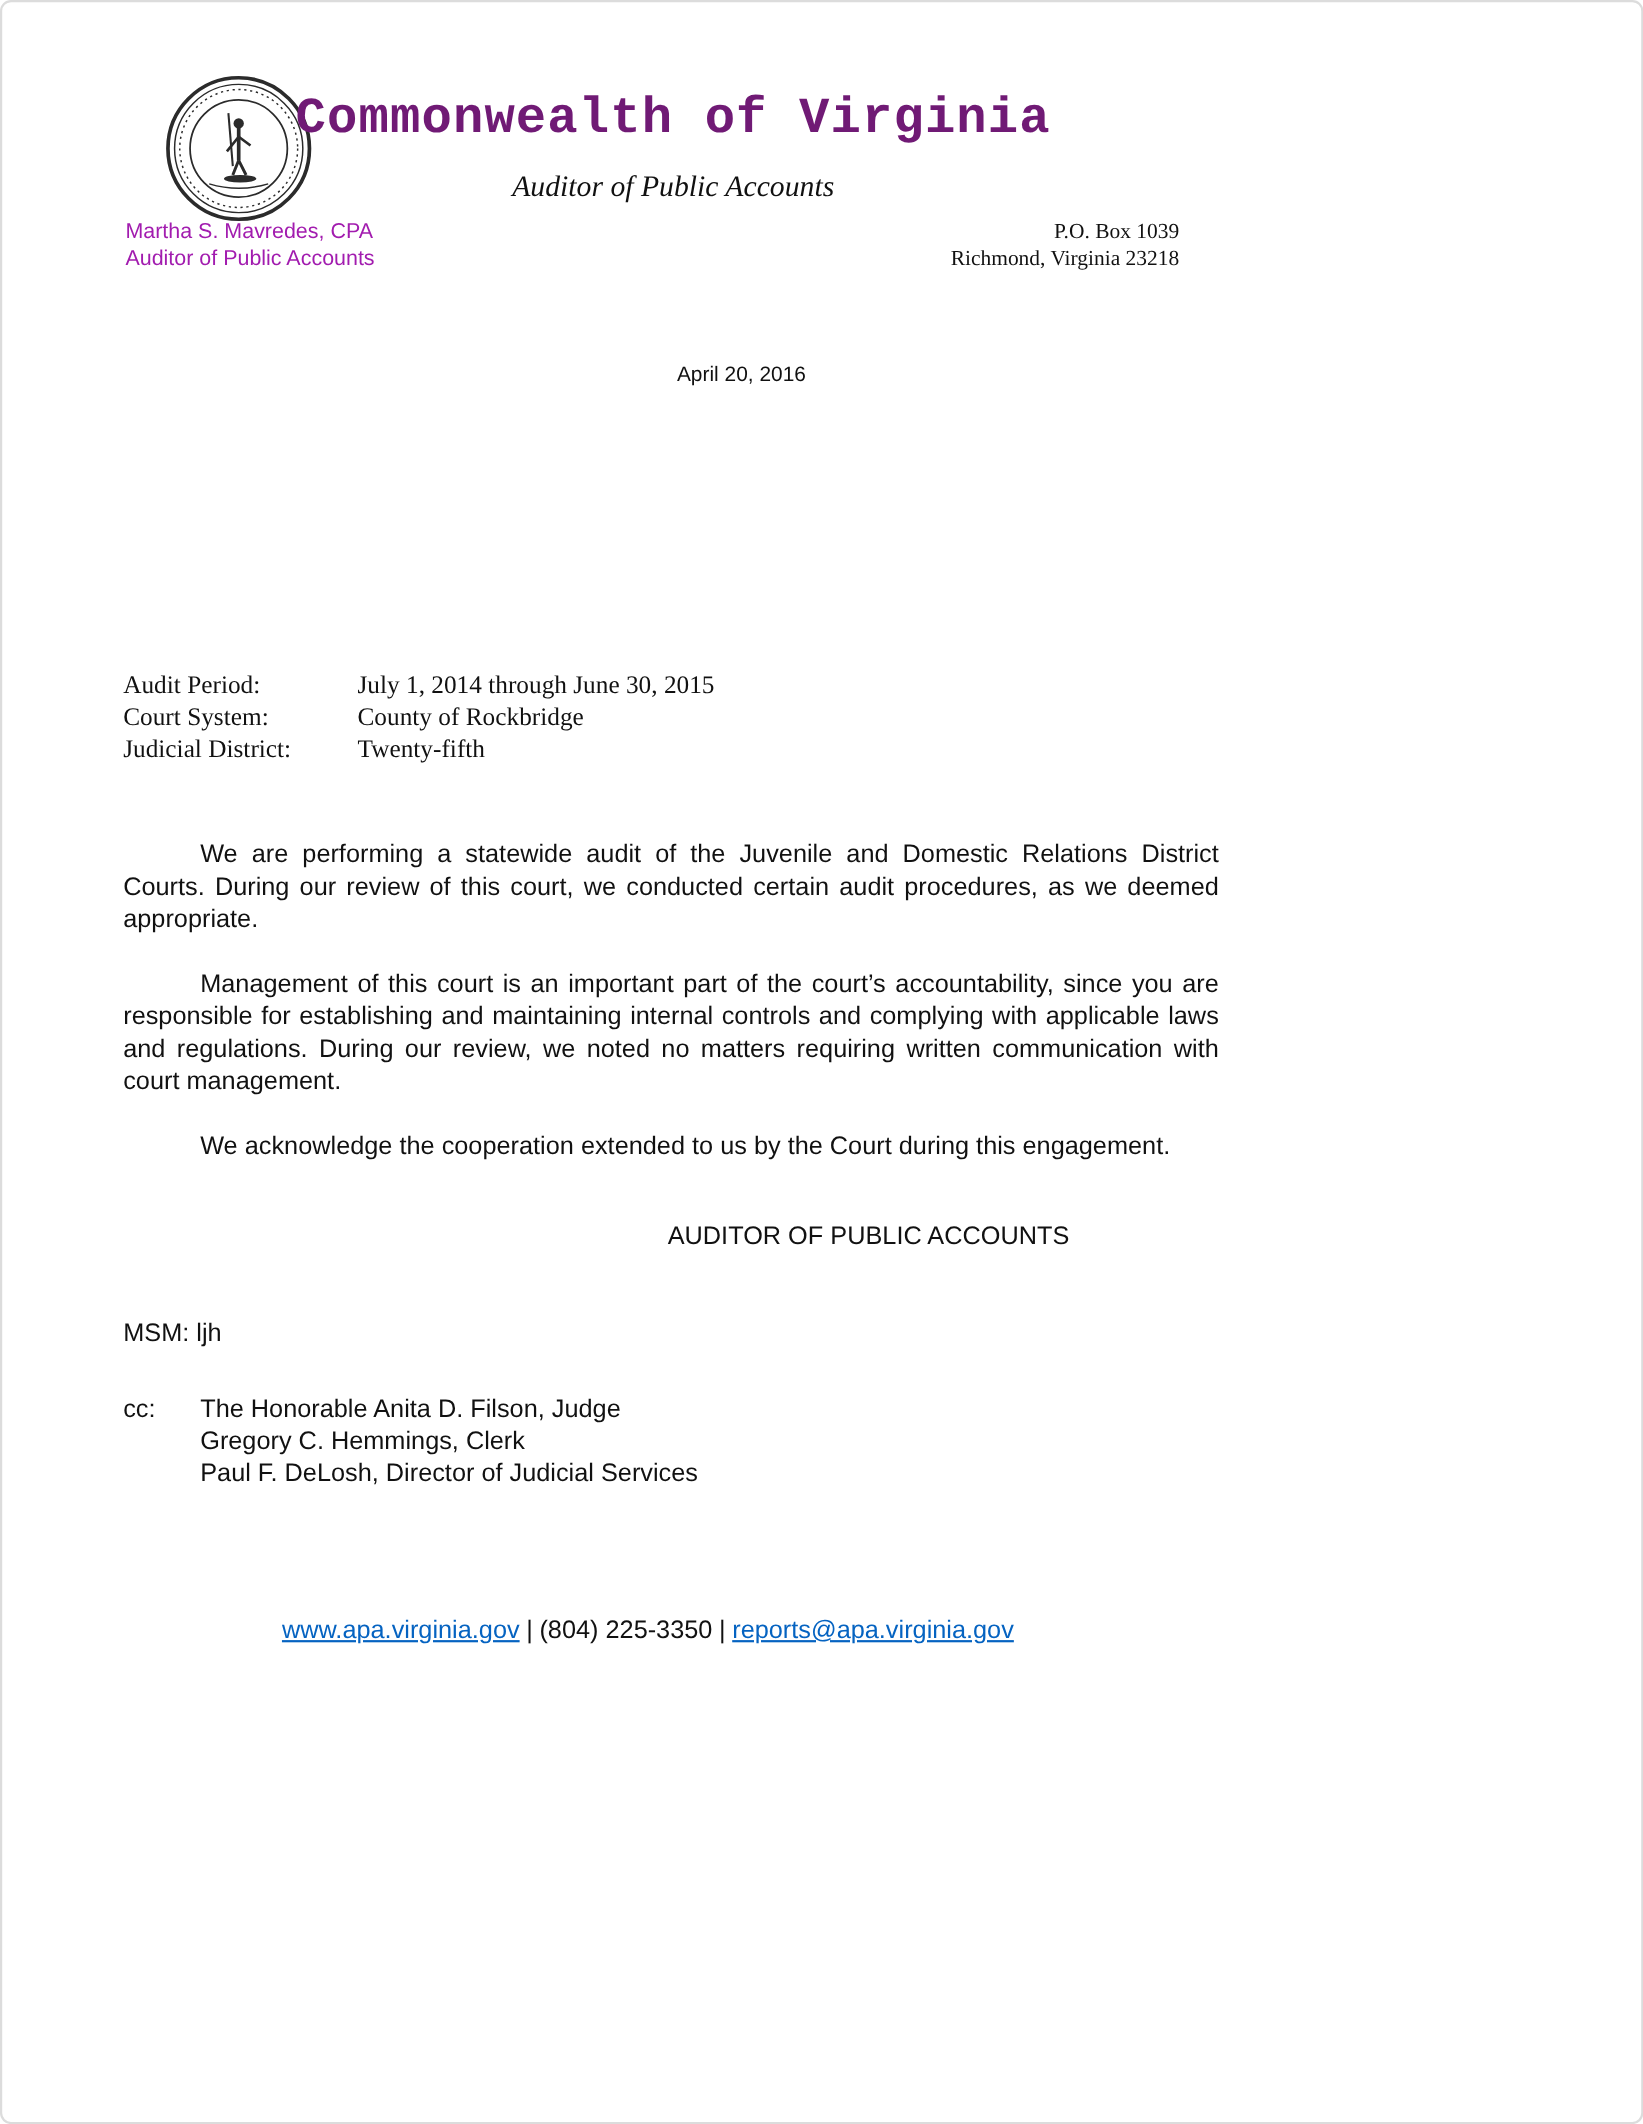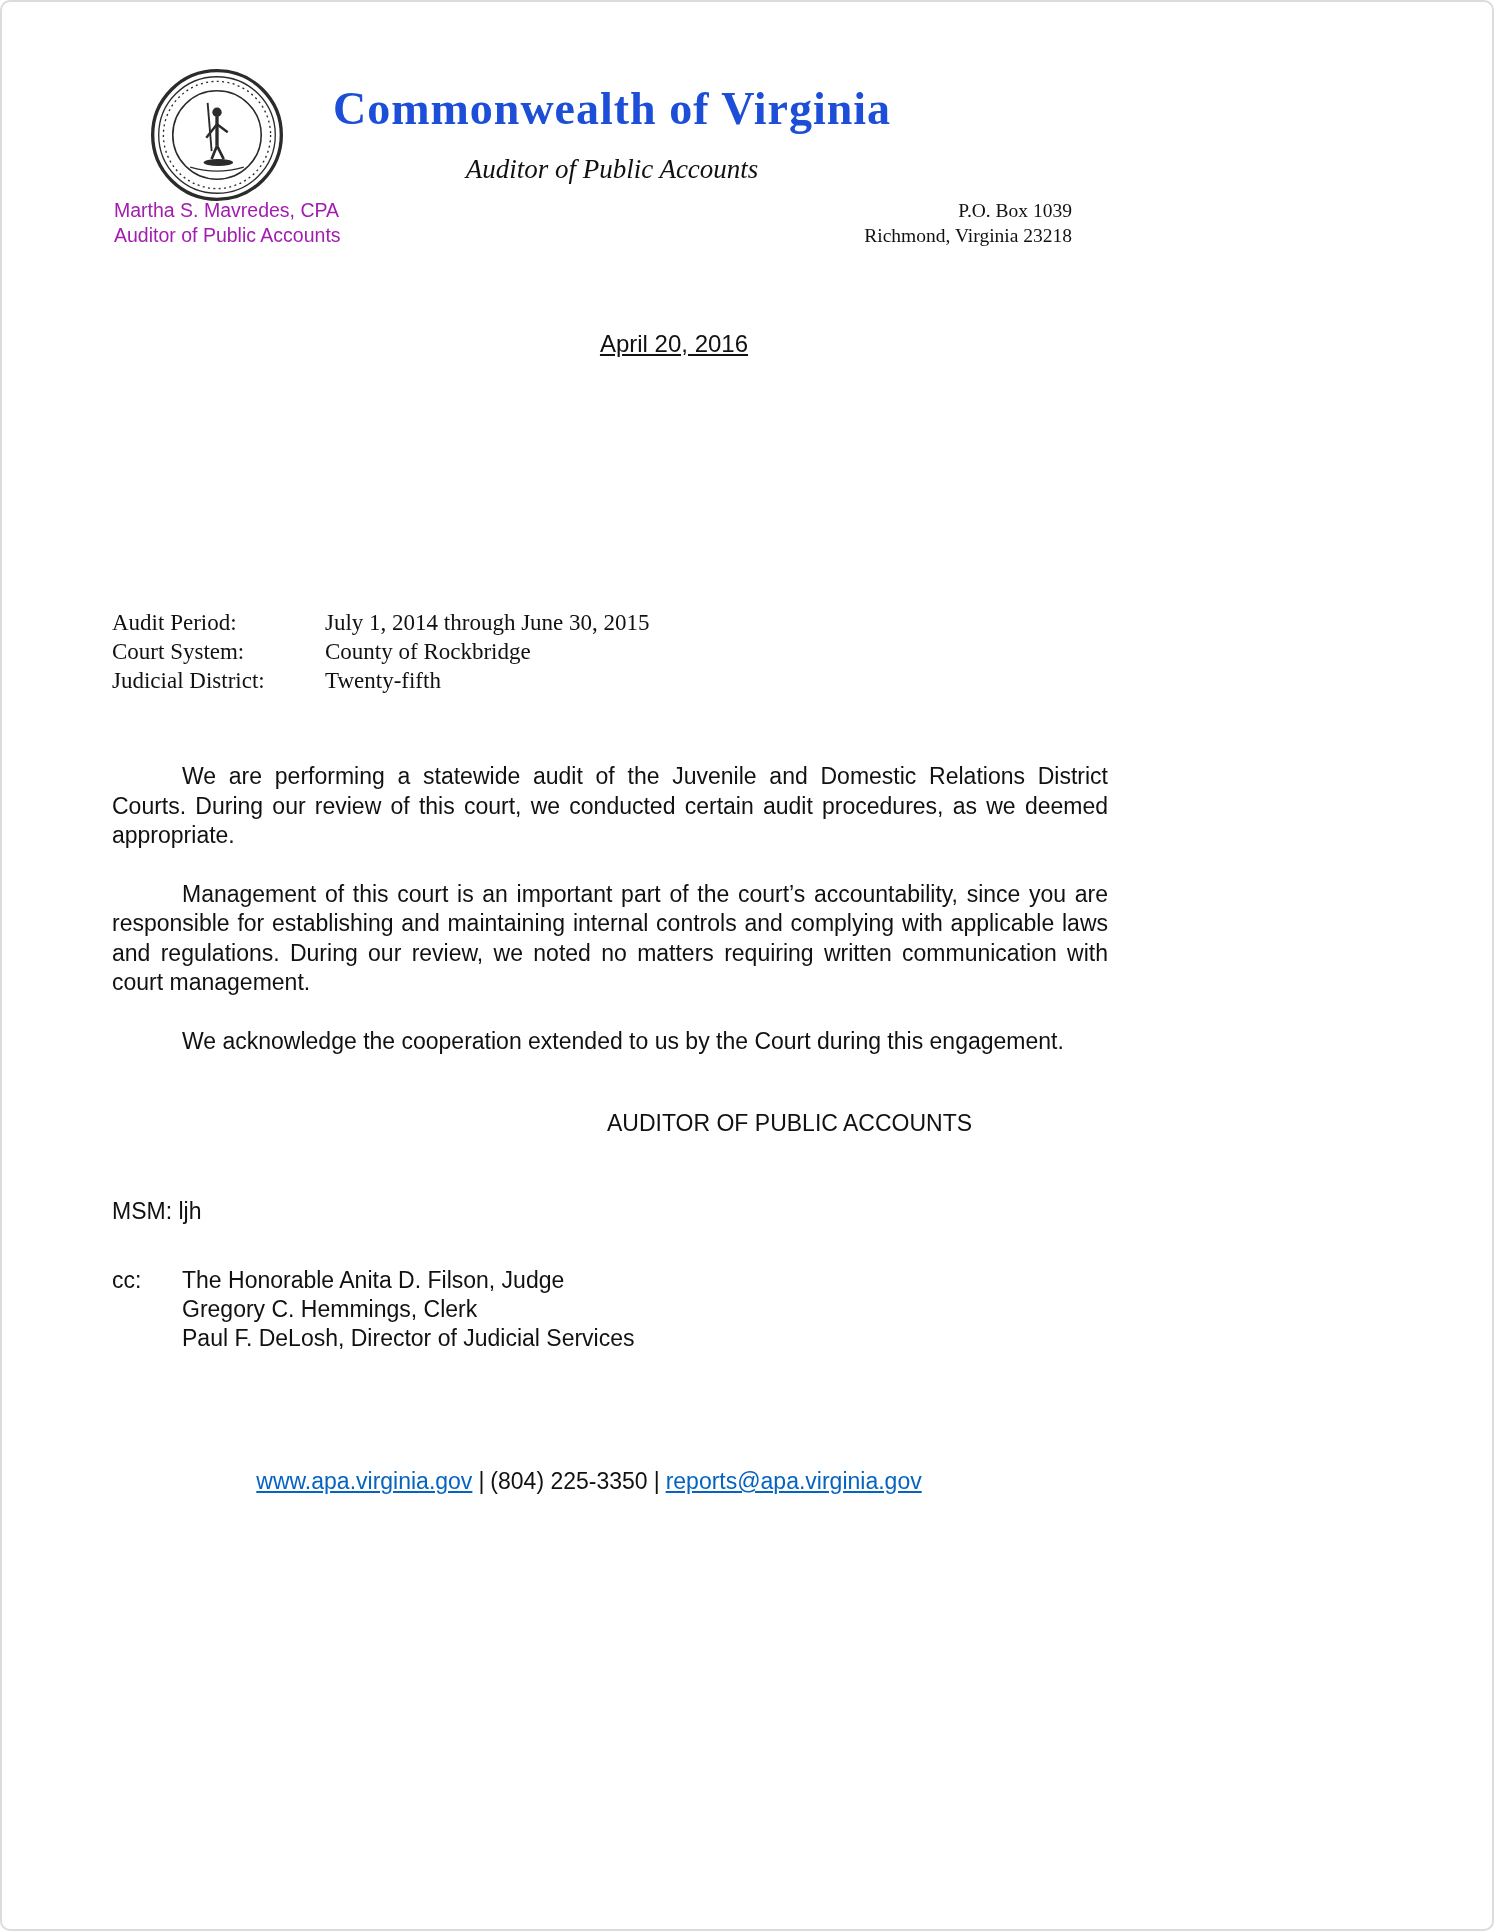--- a/index.html
+++ b/index.html
@@ -23,25 +23,25 @@
     top: 66px;
     width: 134px;
     height: 134px;
   }
   .lh-title {
     position: absolute;
     left: 0;
     top: 80px;
     width: 1220px;
     text-align: center;
-    font-family: Liberation Serif, serif;
+    font-family: Liberation Mono, monospace;
     font-weight: bold;
     font-size: 46px;
     letter-spacing: 1px;
-    color: #1d4ed8;
+    color: #701a75;
   }
   .lh-subtitle {
     position: absolute;
     left: 0;
     top: 152px;
     width: 1220px;
     text-align: center;
     font-family: "Liberation Serif", serif;
     font-style: italic;
     font-size: 27px;
@@ -70,22 +70,21 @@
     color: #111;
   }
 
   
   .date-line {
     position: absolute;
     left: 0;
     top: 328px;
     width: 1344px;
     text-align: center;
-    font-size: 24px;
-    text-decoration: underline;
+    font-size: 19px;
   }
   .recipient {
     position: absolute;
     left: 110px;
     top: 414px;
     font-size: 23px;
     line-height: 29px;
   }
   .details {
     position: absolute;

